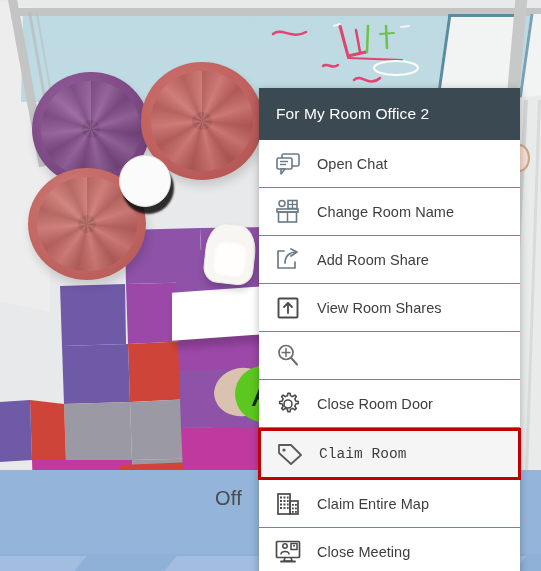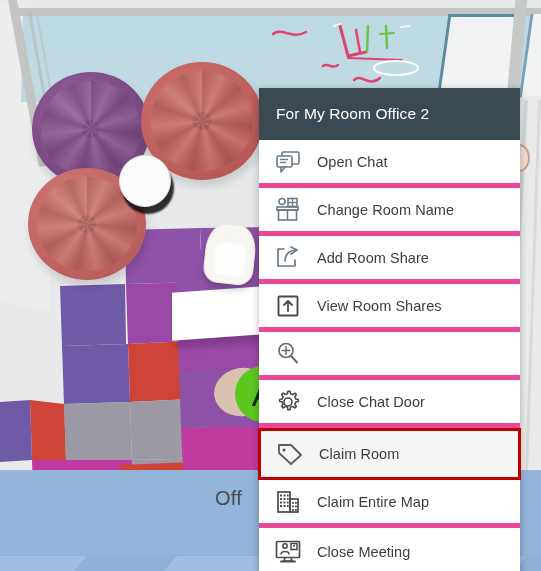--- a/index.html
+++ b/index.html
@@ -201,21 +201,21 @@
     color: #ffffff;
     display: flex; align-items: center;
     padding-left: 17px;
     font-size: 15.5px;
     letter-spacing: .1px;
   }
   .menu-item {
     position: relative;
     height: 48px;
     display: flex; align-items: center;
-    border-bottom: 5px solid #ec4899;
+    border-bottom: 1px solid #ec4899;
     background: #ffffff;
     cursor: default;
   }
   .menu-item:last-child { border-bottom: none; }
   .menu-item .mi-icon {
     width: 58px;
     display: flex; align-items: center; justify-content: center;
     flex: 0 0 58px;
   }
   .menu-item .mi-label {
@@ -224,20 +224,21 @@
     letter-spacing: .05px;
   }
   .menu-item.selected {
     background: #f5f5f5;
     border: 3px solid #c00000;
     border-bottom: 3px solid #c00000;
     height: 52px;
     margin-left: -1px;
     width: 263px;
     z-index: 5;
+    font-family: Liberation Mono, monospace;
   }
   svg { display: block; }
 </style>
 </head>
 <body>
 
 <div id="stage">
 
   <div id="scene">
     <div class="floor-base"></div>
@@ -421,21 +422,21 @@
       </span>
     </div>
 
     <div class="menu-item">
       <span class="mi-icon">
         <svg width="26" height="26" viewBox="0 0 26 26">
           <path d="M13 2.2 l2.0 0 0.55 2.6 a7.3 7.3 0 0 1 2.1 0.88 l2.2-1.5 1.45 1.45 -1.5 2.2 a7.3 7.3 0 0 1 0.88 2.1 l2.6 0.55 0 2.05 -2.6 0.55 a7.3 7.3 0 0 1 -0.88 2.1 l1.5 2.2 -1.45 1.45 -2.2-1.5 a7.3 7.3 0 0 1 -2.1 0.88 l-0.55 2.6 -2.05 0 -0.55-2.6 a7.3 7.3 0 0 1 -2.1-0.88 l-2.2 1.5 -1.45-1.45 1.5-2.2 a7.3 7.3 0 0 1 -0.88-2.1 l-2.6-0.55 0-2.05 2.6-0.55 a7.3 7.3 0 0 1 0.88-2.1 l-1.5-2.2 1.45-1.45 2.2 1.5 a7.3 7.3 0 0 1 2.1-0.88 Z" fill="none" stroke="#4a4a4a" stroke-width="1.6" stroke-linejoin="round"></path>
           <circle cx="13" cy="13" r="4" fill="none" stroke="#4a4a4a" stroke-width="1.6"></circle>
         </svg>
       </span>
-      <span class="mi-label">Close Chat Door</span>
+      <span class="mi-label">Close Room Door</span>
     </div>
 
     <div class="menu-item selected">
       <span class="mi-icon">
         <svg width="28" height="24" viewBox="0 0 28 24">
           <path d="M3 3 L15 3 L25 13 L15 22 L3 11 Z" fill="none" stroke="#5a5a5a" stroke-width="1.8" stroke-linejoin="round"></path>
           <circle cx="8" cy="8" r="1.6" fill="#5a5a5a"></circle>
         </svg>
       </span>
       <span class="mi-label">Claim Room</span>

